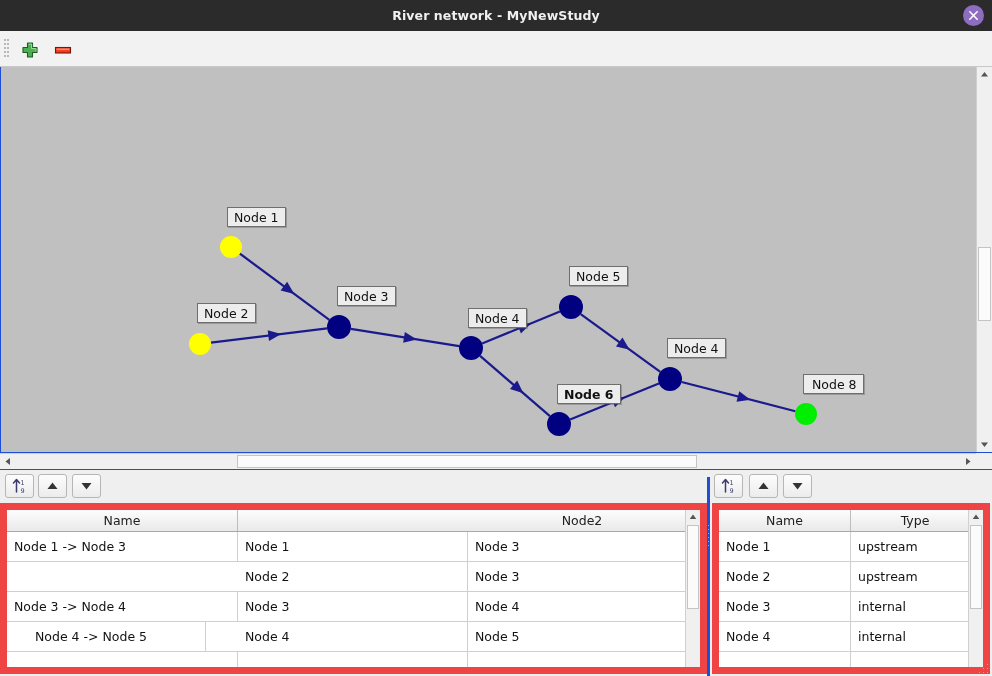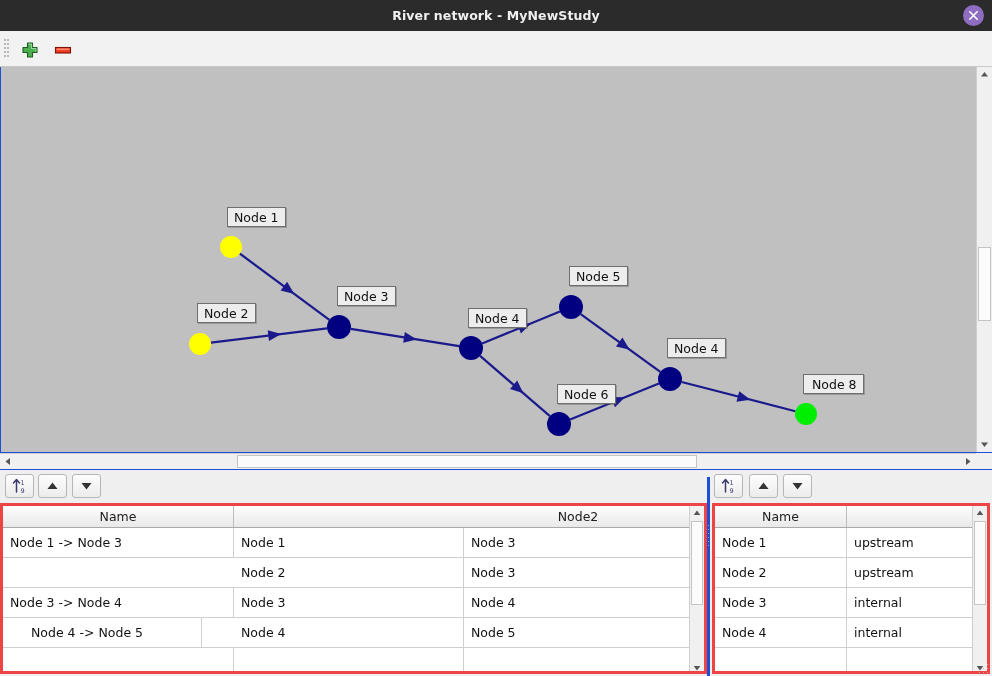--- a/index.html
+++ b/index.html
@@ -199,21 +199,21 @@
     border: 1px solid #b6b6b6;
     border-radius: 3px;
     box-sizing: border-box;
     cursor: pointer;
   }
   .tbtn svg { display: block; margin: 0 auto; }
 
   .table {
     position: absolute;
     background: #ffffff;
-    border: 3px solid #ef4444;
+    border: 7px solid #ef4444;
     box-sizing: border-box;
     overflow: hidden;
   }
   .thead {
     position: absolute;
     left: 0; top: 0;
     height: 22px;
     background: linear-gradient(#fdfdfd,#e9e9e9);
     border-bottom: 1px solid #a9a9a9;
     box-sizing: border-box;
@@ -354,21 +354,21 @@
           <div class="node-label" style="left: 226px; top: 140px;">Node 1</div>
           <div class="node-dot" style="left: 188px; top: 266px; width: 22px; height: 22px; background: rgb(255, 255, 0);"></div>
           <div class="node-label" style="left: 196px; top: 236px;">Node 2</div>
           <div class="node-dot" style="left: 326px; top: 248px; width: 24px; height: 24px; background: rgb(0, 0, 128);"></div>
           <div class="node-label" style="left: 336px; top: 219px;">Node 3</div>
           <div class="node-dot" style="left: 458px; top: 269px; width: 24px; height: 24px; background: rgb(0, 0, 128);"></div>
           <div class="node-label" style="left: 467px; top: 241px;">Node 4</div>
           <div class="node-dot" style="left: 558px; top: 228px; width: 24px; height: 24px; background: rgb(0, 0, 128);"></div>
           <div class="node-label" style="left: 568px; top: 199px;">Node 5</div>
           <div class="node-dot" style="left: 546px; top: 345px; width: 24px; height: 24px; background: rgb(0, 0, 128);"></div>
-          <div class="node-label" style="left: 556px; top: 317px;">Node 6</div>
+          <div class="node-label" style="left: 556px; top: 317px; font-weight: bold;">Node 6</div>
           <div class="node-dot" style="left: 657px; top: 300px; width: 24px; height: 24px; background: rgb(0, 0, 128);"></div>
           <div class="node-label" style="left: 666px; top: 271px;">Node 4</div>
           <div class="node-dot" style="left: 794px; top: 336px; width: 22px; height: 22px; background: rgb(0, 238, 0);"></div>
           <div class="node-label" style="left: 802px; top: 307px; padding-left: 8px;">Node 8</div>
         </div>
     </div>
 
     <div class="vscroll">
       <div class="sb-arrow" style="left:0;top:0;">
         <svg width="15" height="15" viewBox="0 0 15 15">
@@ -503,20 +503,21 @@
       <div class="tbtn" style="left:69px;">
         <svg width="27" height="22" viewBox="0 0 27 22">
             <path d="M13.5 14.5 L18.5 8 L8.5 8 Z" fill="#333"></path>
           </svg>
       </div>
     </div>
 
     <div class="table" id="node-table" style="left:2px; top:33px; width:278px; height:171px;">
       <div class="thead" id="node-head" style="width:261px;">
           <div class="th" style="left: 0px; width: 132px;">Name</div>
+          <div class="th" style="left: 132px; width: 129px;">Type</div>
         </div>
       <div id="node-body">
           <div class="trow" style="left: 0px; top: 22px; width: 261px;">
             <div class="td" style="left: 0px; width: 132px;">Node 1</div>
             <div class="td" style="left: 132px; width: 129px;">upstream</div>
           </div>
           <div class="trow" style="left: 0px; top: 52px; width: 261px;">
             <div class="td" style="left: 0px; width: 132px;">Node 2</div>
             <div class="td" style="left: 132px; width: 129px;">upstream</div>
           </div>

